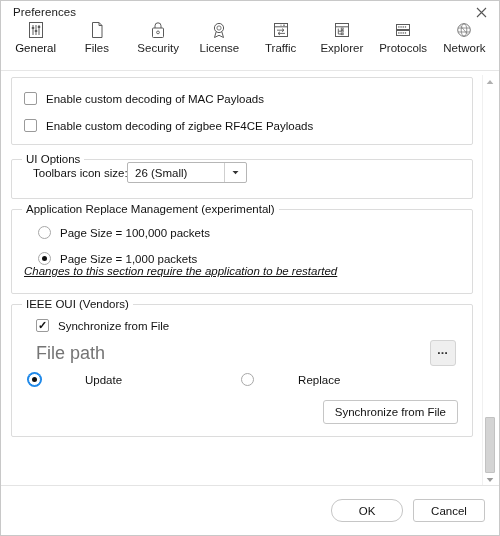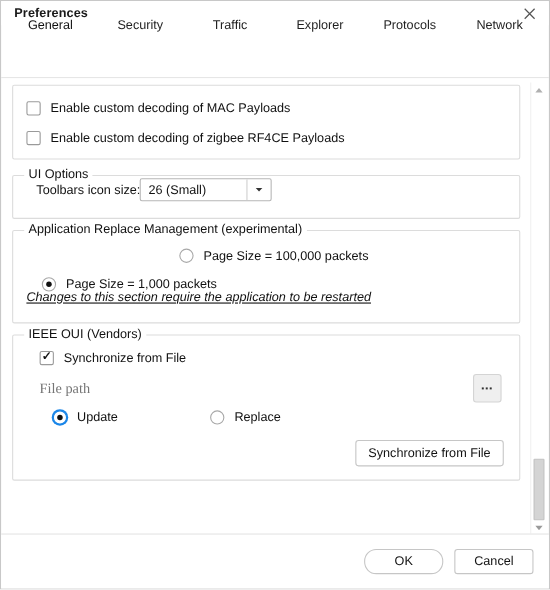--- a/index.html
+++ b/index.html
@@ -19,21 +19,21 @@
   }
 
   
   #titlebar {
     height: 22px;
     display: flex; align-items: center;
     padding: 0 8px 0 12px;
     background: #ffffff;
   }
   #title-text {
-    font-size: 11.5px; font-weight: bold; color: #1a1a1a;
+    font-size: 11.5px; font-weight: normal; color: #1a1a1a;
     letter-spacing: 0.1px;
   }
   #close-btn {
     margin-left: auto;
     width: 20px; height: 18px;
     display: flex; align-items: center; justify-content: center;
     cursor: pointer;
   }
   #close-btn svg { display: block; }
 
@@ -44,21 +44,20 @@
     padding: 0 4px;
     border-bottom: 1px solid #e6e6e6;
   }
   .tab {
     flex: 1 1 0;
     display: flex; flex-direction: column;
     align-items: center; justify-content: flex-end;
     cursor: pointer;
     position: relative;
     padding-bottom: 12px;
-    gap: 25px;
   }
   .tab-icon {
     height: 24px;
     display: flex; align-items: center; justify-content: center;
     margin-bottom: 1px;
   }
   .tab-icon svg { display:block; }
   .tab-label {
     font-size: 11.5px;
     color: #1f1f1f;
@@ -178,27 +177,27 @@
     width: 22px;
     border-left: 1px solid #cfcfcf;
     display: flex; align-items: center; justify-content: center;
   }
 
   
   .textinput {
     flex: 1;
     height: 24px;
     display: flex; align-items: center;
-    font-size: 13px;
+    font-size: 18px;
     color: #b8b8b8;
     background: transparent;
     border: none;
     outline: none;
     padding: 0;
-    font-family: Liberation Serif, serif;
+    font-family: Liberation Sans, sans-serif;
   }
   .ellipsis-btn {
     width: 26px; height: 26px;
     background: #efefef;
     border: 1px solid #d4d4d4;
     border-radius: 3px;
     display: flex; align-items: center; justify-content: center;
     cursor: pointer;
     flex: none;
   }
@@ -279,33 +278,54 @@
           <path d="M7 5 L7 15 M10 5 L10 15 M13 5 L13 15" stroke="#5a5a5a" stroke-width="1"></path>
           <rect x="5.8" y="7" width="2.4" height="2" fill="#5a5a5a"></rect>
           <rect x="8.8" y="10" width="2.4" height="2" fill="#5a5a5a"></rect>
           <rect x="11.8" y="6" width="2.4" height="2" fill="#5a5a5a"></rect>
         </svg>
       </span>
       <span class="tab-label">General</span>
       <span class="tab-underline"></span>
     </div>
 
+    <div class="tab">
+      <span class="tab-icon">
+        <svg width="20" height="20" viewBox="0 0 20 20">
+          <path d="M5.5 2.5 H12 L15 5.5 V17.5 H5.5 Z" fill="none" stroke="#5a5a5a" stroke-width="1"></path>
+          <path d="M12 2.5 V5.5 H15" fill="none" stroke="#5a5a5a" stroke-width="1"></path>
+        </svg>
+      </span>
+      <span class="tab-label">Files</span>
+      <span class="tab-underline"></span>
+    </div>
 
     <div class="tab">
       <span class="tab-icon">
         <svg width="20" height="20" viewBox="0 0 20 20">
           <rect x="4.5" y="8" width="11" height="9.5" rx="1" fill="none" stroke="#5a5a5a" stroke-width="1"></rect>
           <path d="M7 8 V5.8 A3 3 0 0 1 13 5.8 V8" fill="none" stroke="#5a5a5a" stroke-width="1"></path>
           <circle cx="10" cy="12.4" r="1.4" fill="none" stroke="#5a5a5a" stroke-width="0.9"></circle>
         </svg>
       </span>
       <span class="tab-label">Security</span>
       <span class="tab-underline"></span>
     </div>
 
+    <div class="tab">
+      <span class="tab-icon">
+        <svg width="20" height="20" viewBox="0 0 20 20">
+          <circle cx="10" cy="8" r="4.6" fill="none" stroke="#5a5a5a" stroke-width="1"></circle>
+          <circle cx="10" cy="8" r="2.1" fill="none" stroke="#5a5a5a" stroke-width="0.8"></circle>
+          <path d="M7.2 11.6 L5.5 17.5 L10 15.3 L14.5 17.5 L12.8 11.6" fill="none" stroke="#5a5a5a" stroke-width="1"></path>
+        </svg>
+      </span>
+      <span class="tab-label">License</span>
+      <span class="tab-underline"></span>
+    </div>
 
     <div class="tab">
       <span class="tab-icon">
         <svg width="20" height="20" viewBox="0 0 20 20">
           <rect x="3.5" y="3.5" width="13" height="13" fill="none" stroke="#5a5a5a" stroke-width="1"></rect>
           <path d="M3.5 6.8 H16.5" stroke="#5a5a5a" stroke-width="1"></path>
           <path d="M12 5.2 h2 M9.5 5.2 h1" stroke="#5a5a5a" stroke-width="0.9"></path>
           <path d="M6 10.2 H13 M13 10.2 l-2 -1.6 M13 10.2 l-2 1.6" fill="none" stroke="#5a5a5a" stroke-width="0.9"></path>
           <path d="M14 13.4 H7 M7 13.4 l2 -1.6 M7 13.4 l2 1.6" fill="none" stroke="#5a5a5a" stroke-width="0.9"></path>
         </svg>
@@ -387,21 +407,21 @@
               <svg width="9" height="9" viewBox="0 0 9 9">
                   <path d="M1.5 3 L4.5 6.2 L7.5 3 Z" fill="#333"></path>
                 </svg>
             </span>
           </span>
         </div>
       </div>
 
       <div class="group" style="padding-top:16px;padding-bottom:16px;">
         <span class="legend">Application Replace Management (experimental)</span>
-        <div class="row" style="margin-bottom:13px;justify-content:center;">
+        <div class="row" style="margin-bottom:13px;">
           <span class="radio" style="margin-left:14px;"></span>
           <span class="row-label">Page Size = 100,000 packets</span>
         </div>
         <div class="row">
           <span class="radio selected" style="margin-left:14px;">
               <span class="dot"></span>
             </span>
           <span class="row-label">Page Size = 1,000 packets</span>
         </div>
         <div class="note-italic">Changes to this section require the application to be restarted</div>
@@ -422,21 +442,21 @@
           <span class="ellipsis-btn">
             <svg width="12" height="6" viewBox="0 0 12 6">
               <rect x="1" y="2.2" width="1.8" height="1.8" fill="#333"></rect>
               <rect x="4.6" y="2.2" width="1.8" height="1.8" fill="#333"></rect>
               <rect x="8.2" y="2.2" width="1.8" height="1.8" fill="#333"></rect>
             </svg>
           </span>
         </div>
 
 
-        <div class="row" style="margin-left:24px;margin-top:7px;">
+        <div class="row" style="margin-left:4px;margin-top:7px;gap:35px;">
           <span class="radio selected focus">
               <span class="dot"></span>
             </span>
           <span class="row-label">Update</span>
           <span class="radio" style="margin-left:84px;"></span>
           <span class="row-label">Replace</span>
         </div>
 
         <div style="display:flex;justify-content:flex-end;margin-top:14px;padding-right:2px;">
           <span class="btn" style="height:24px;padding:0 11px;">Synchronize from File</span>

